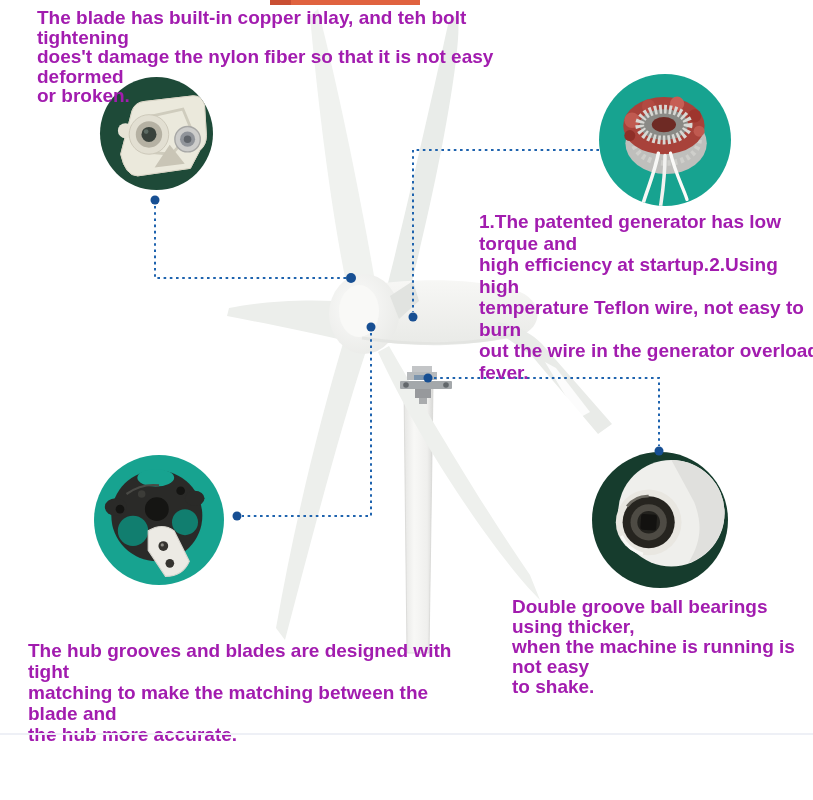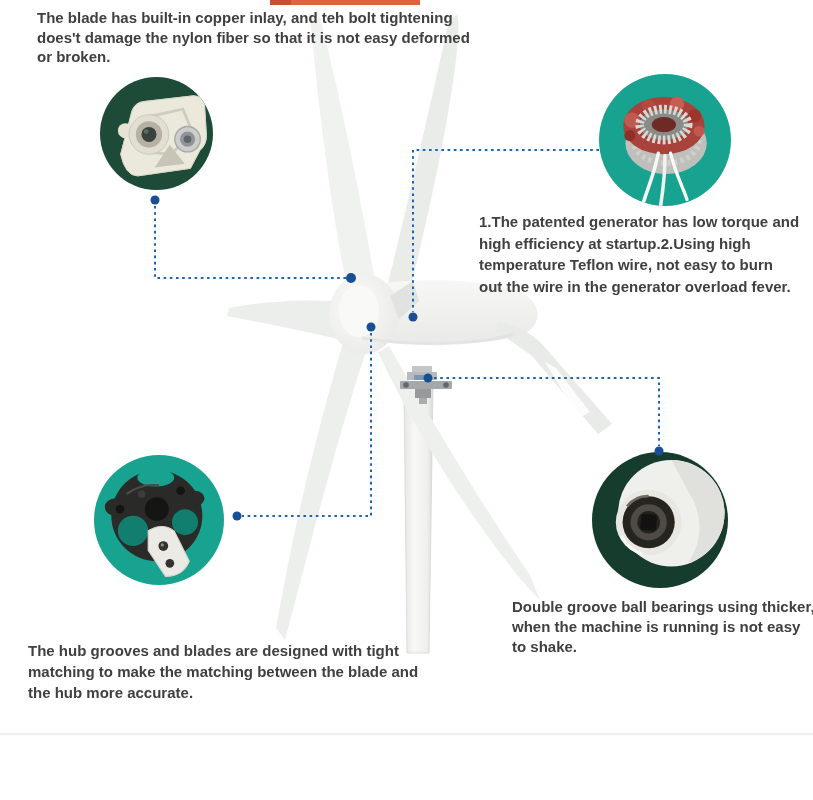--- a/index.html
+++ b/index.html
@@ -7,22 +7,22 @@
     position:relative;width:813px;height:800px;background:#ffffff;
     font-family:"Liberation Sans",sans-serif;overflow:hidden;
   }
   .top-bar{
     position:absolute;left:270px;top:0;width:150px;height:5px;
     background:linear-gradient(90deg,#c94f33 0 14%,#e0633f 14%);
   }
   .turbine,.connectors{position:absolute;left:0;top:0;width:813px;height:800px;}
   .connectors{pointer-events:none;}
   .note{
-    position:absolute;white-space:pre-line;color:#404040;font-weight:700;
-    font-size:15px;letter-spacing:0px;
+    position:absolute;white-space:pre-line;color:#a21caf;font-weight:700;
+    font-size:19px;letter-spacing:0px;
   }
   .n1{left:37px;top:8px;width:460px;line-height:19.5px;}
   .n2{left:479px;top:211px;width:340px;line-height:21.5px;}
   .n3{left:512px;top:597px;width:310px;line-height:20px;}
   .n4{left:28px;top:640px;width:450px;line-height:21px;}
   .callout{position:absolute;border-radius:50%;overflow:hidden;}
   .callout svg{display:block;width:100%;height:100%;}
   .c1{left:100px;top:77px;width:113px;height:113px;background:#1e4a38;}
   .c2{left:599px;top:74px;width:132px;height:132px;background:#17a390;}
   .c3{left:94px;top:455px;width:130px;height:130px;background:#17a390;}

